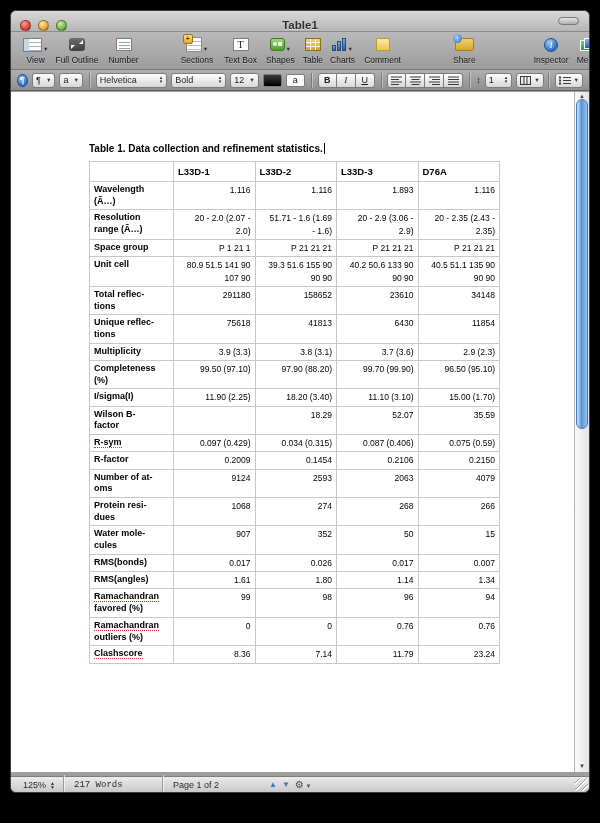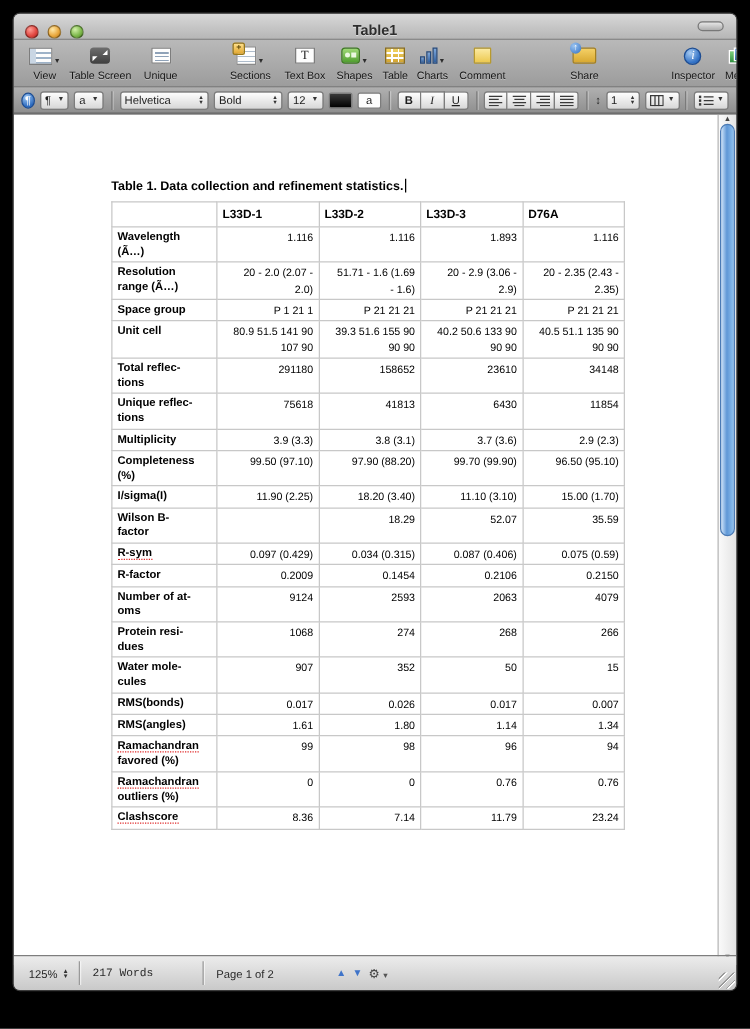--- a/index.html
+++ b/index.html
@@ -125,21 +125,21 @@
     background:linear-gradient(to right,#fafafa,#e3e3e3); border-left:1px solid #b5b5b5; box-sizing:border-box;
   }
   .sb-up   { position:absolute; top:1px; left:0; right:0; text-align:center; font-size:6px; color:#444; }
   .sb-down { position:absolute; bottom:3px; left:0; right:0; text-align:center; font-size:6px; color:#444; }
   .sb-thumb {
     position:absolute; top:7px; left:1px; width:12px; height:330px; border-radius:7px;
     background:linear-gradient(to right,#cfe4fa,#5f97d6 45%,#8fc1f0); border:1px solid #4a7ab5; box-sizing:border-box;
   }
   
   .statusbar {
-    position:absolute; bottom:0; left:0; right:0; height:28px;
+    position:absolute; bottom:0; left:0; right:0; height:16px;
     background:linear-gradient(#ececec,#c9c9c9); border-top:1px solid #7e7e7e; box-sizing:border-box;
     display:flex; align-items:center; font-size:9px; color:#2a2a2a;
   }
   .ssep { width:1px; height:19px; background:#9a9a9a; box-shadow:1px 0 0 rgba(255,255,255,.6); }
   .zoomc { display:flex; align-items:center; gap:4px; padding:0 8px 0 12px; }
   .wordsc { padding:0 10px; width:78px;font-family:Liberation Mono, monospace; }
   .pagec { padding:0 10px; width:78px; }
   .navc { display:flex; align-items:center; gap:5px; padding:0 8px; }
   .nav-tri { color:#3f74c9; font-size:8px; cursor:default; }
   .gear { font-size:10px; color:#444; }
@@ -168,27 +168,27 @@
       <div class="ticon">
           <div class="i-view"></div>
           <span class="dd">▼</span>
         </div>
       <span class="tlabel">View</span>
     </div>
     <div class="tbi" style="margin-left:7px;">
       <div class="ticon">
           <div class="i-fullscreen"></div>
         </div>
-      <span class="tlabel">Table Screen</span>
+      <span class="tlabel">Full Outline</span>
     </div>
     <div class="tbi" style="margin-left:10px;">
       <div class="ticon">
           <div class="i-outline"></div>
         </div>
-      <span class="tlabel">Unique</span>
+      <span class="tlabel">Number</span>
     </div>
     <div class="tbi" style="margin-left:42px;">
       <div class="ticon">
           <div class="i-sections"></div>
           <span class="dd">▼</span>
         </div>
       <span class="tlabel">Sections</span>
     </div>
     <div class="tbi" style="margin-left:11px;">
       <div class="ticon">

